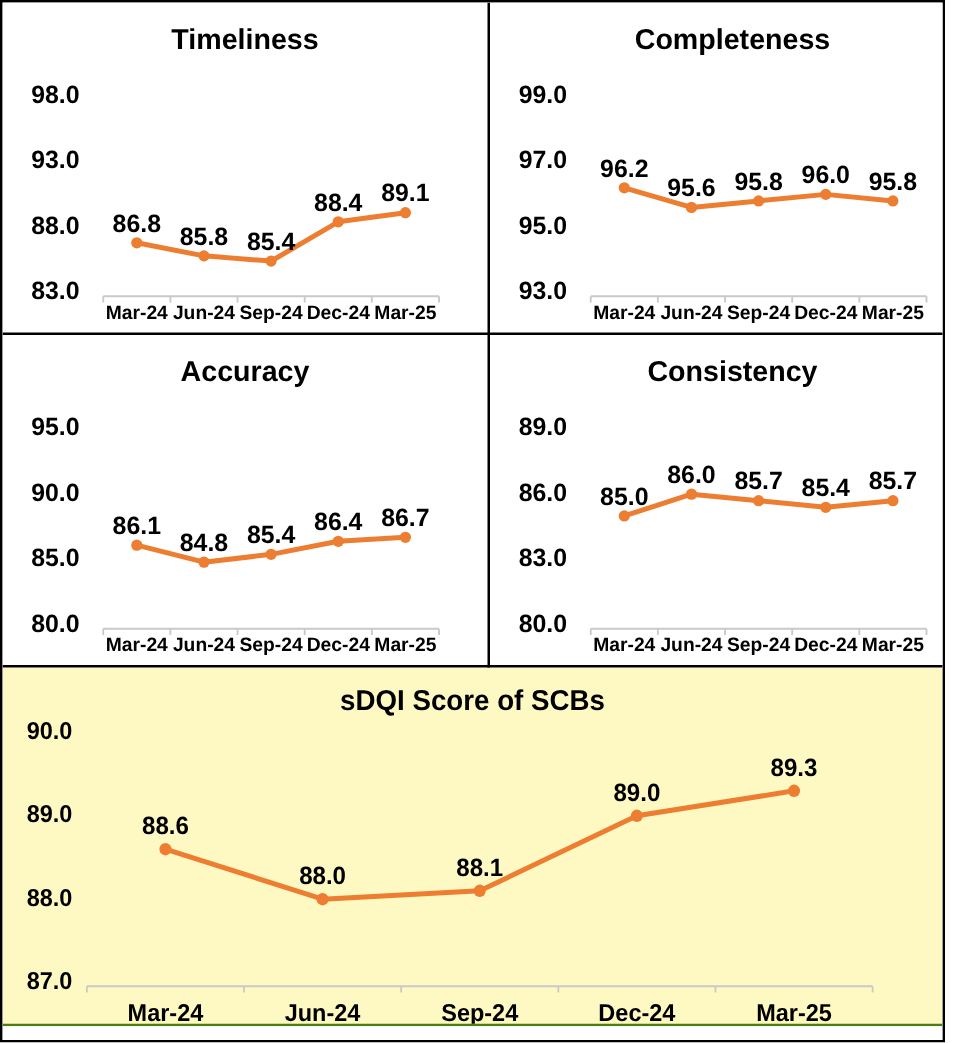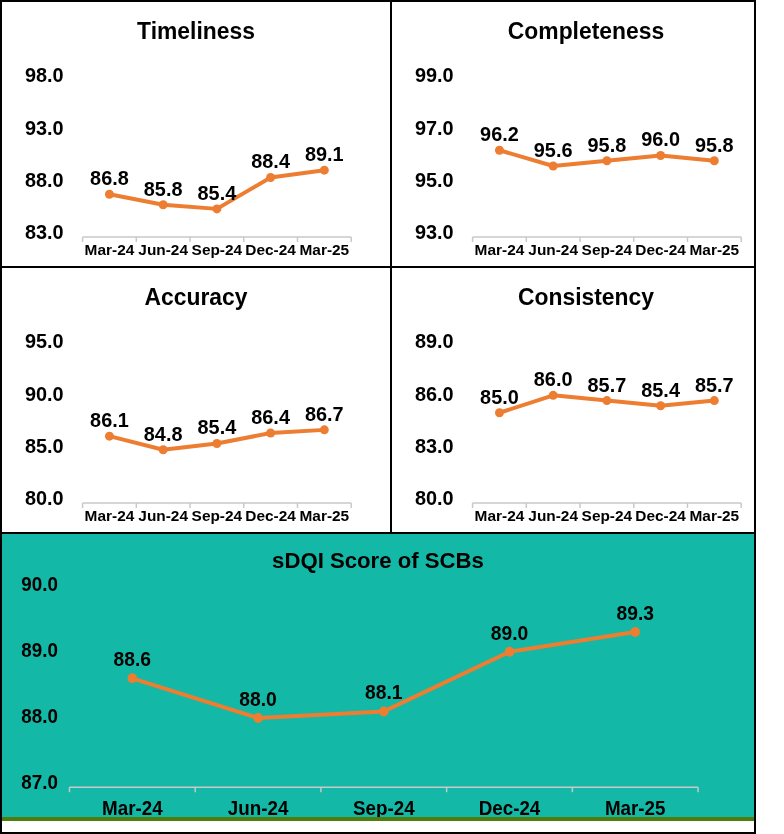--- a/index.html
+++ b/index.html
@@ -26,22 +26,22 @@
     box-sizing: border-box;
     border-bottom: 2px solid #000000;
     background: #ffffff;
   }
   .cell-left {
     border-right: 2px solid #000000;
   }
   .bottom-cell {
     box-sizing: border-box;
     height: 287px;
-    border-bottom: 4px solid #4d7c0f;
-    background: #14b8a6;
+    border-bottom: 2px solid #4d7c0f;
+    background: #fef9c3;
   }
   .strip {
     height: 11px;
     background: #ffffff;
   }
   .chart-svg {
     display: block;
     width: 100%;
     height: 100%;
   }

